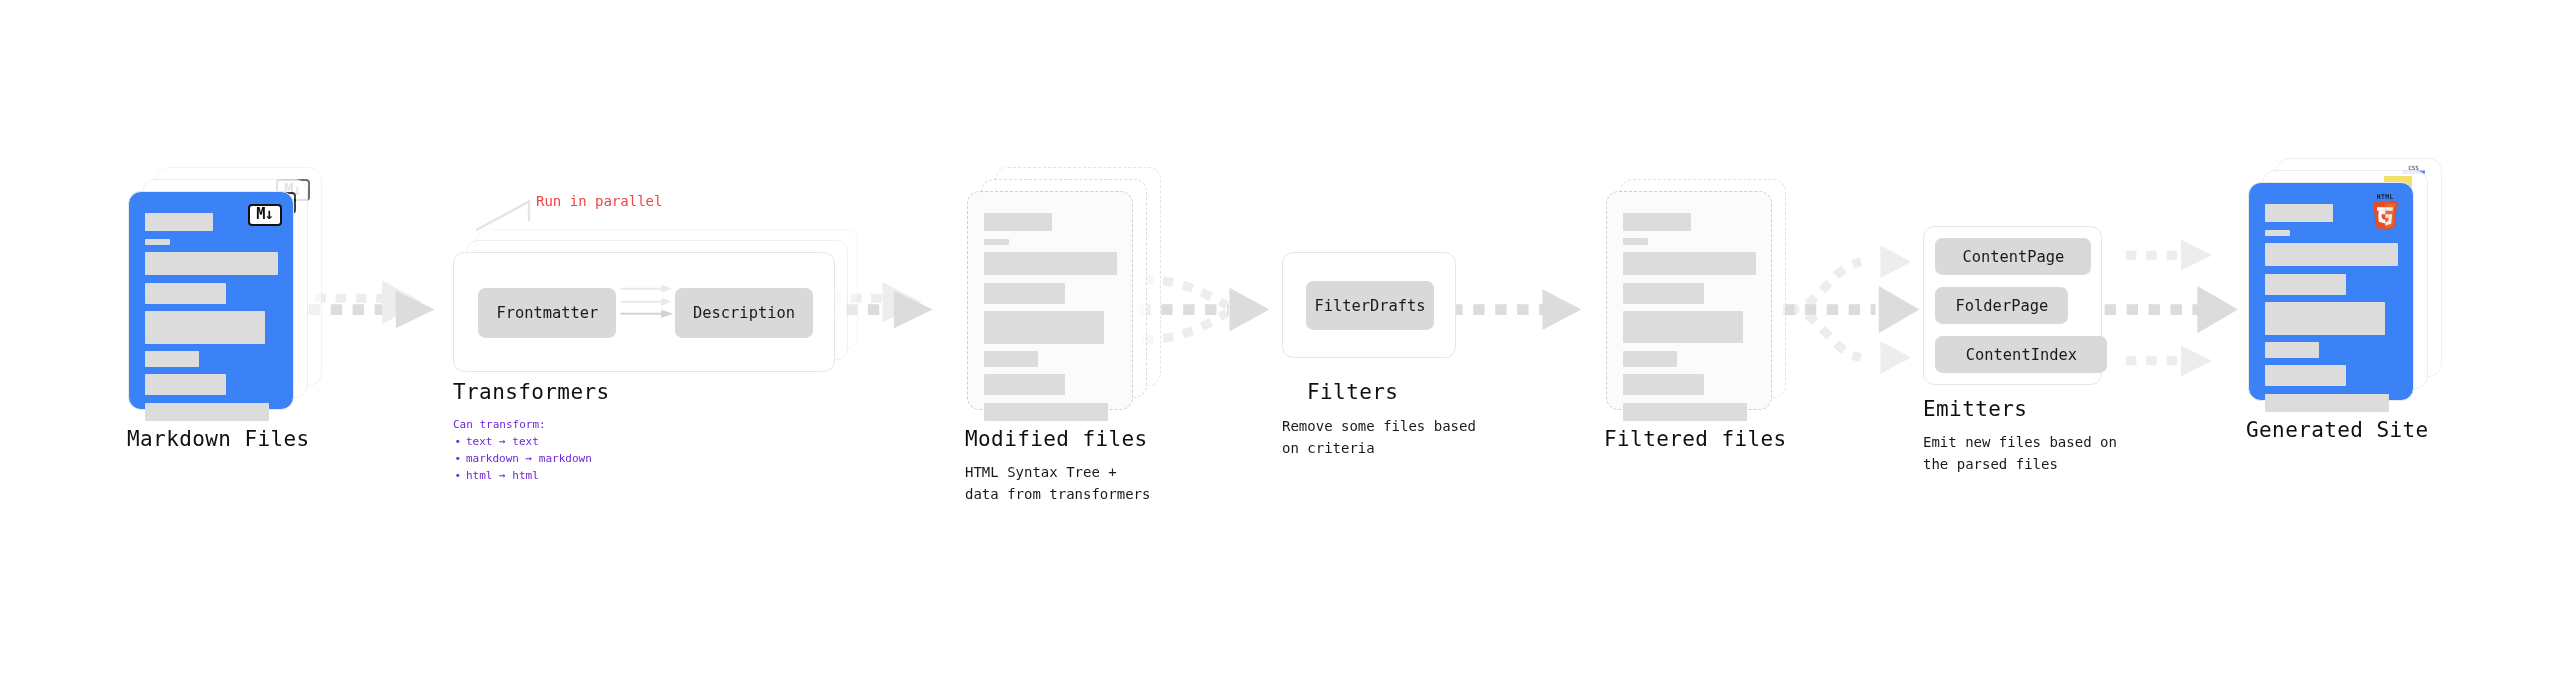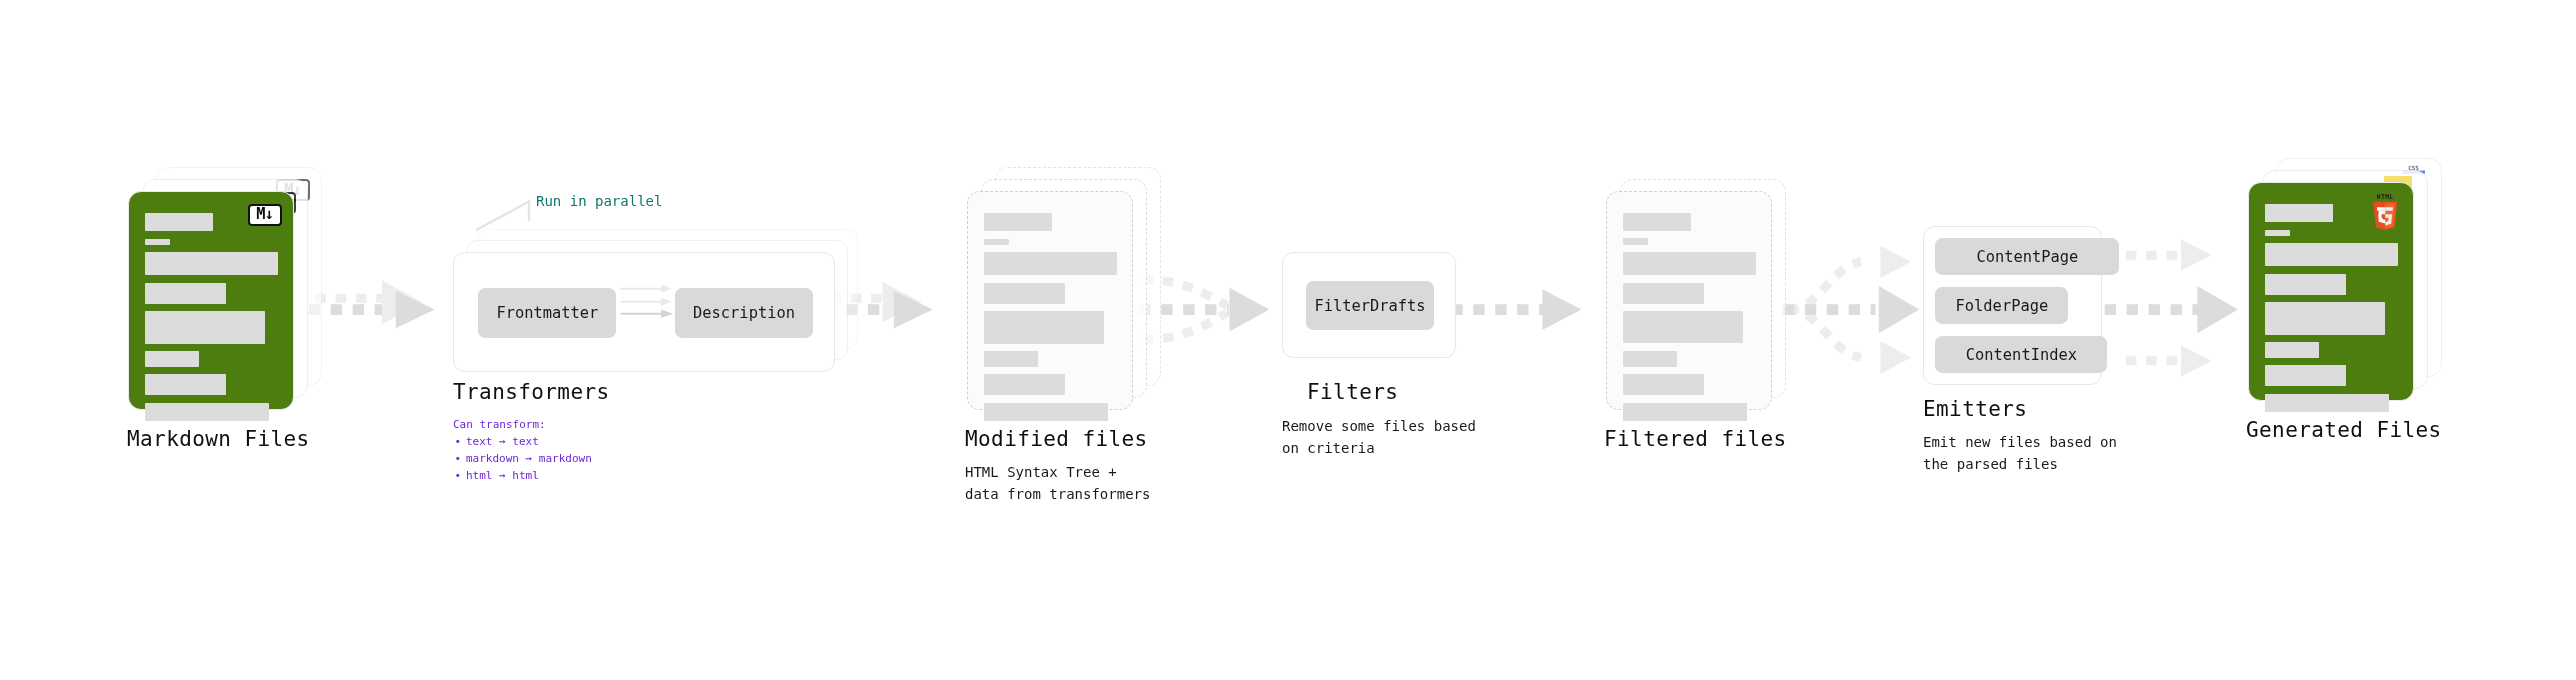--- a/index.html
+++ b/index.html
@@ -22,21 +22,21 @@
     width: 2576px;
     height: 681px;
   }
 
   
   .card {
     position: absolute;
     width: 166px;
     height: 219px;
     border-radius: 13px;
-    background: #4d7c0f;
+    background: #3b82f6;
     border: 1.6px solid #eaeaea;
     box-sizing: border-box;
   }
   .card.dashed {
     border: 1.6px dashed #cfcfcf;
     background: #fbfbfb;
   }
   .card.ghost { background: #ffffff; }
 
   .card-body {
@@ -145,21 +145,21 @@
   .bullets li::before {
     content: "\2022";
     position: absolute;
     left: -11.4px;
     top: 0;
   }
 
   .parallel-label {
     position: absolute;
     font-size: 14px;
-    color: #0f766e;
+    color: #ef4444;
     white-space: nowrap;
   }
 
   svg.overlay {
     position: absolute;
     left: 0; top: 0;
     width: 2576px;
     height: 681px;
     pointer-events: none;
   }
@@ -327,21 +327,21 @@
         <div class="bar" style="width:120px; height:32.5px;"></div>
         <div class="bar" style="width:54px;  height:16.3px;"></div>
         <div class="bar" style="width:81px; height:21px;"></div>
         <div class="bar" style="width:124px; height:18px;"></div>
       </div>
     </div>
   </div>
   <div class="title" style="left:1604px; top:427px;">Filtered files</div>
 
   <div class="pbox" style="left:1923px; top:226px; width:179px; height:159px;">
-    <div class="chip" style="left:11.4px; top:11.4px; width:184px; height:37px;">ContentPage</div>
+    <div class="chip" style="left:11.4px; top:11.4px; width:156px; height:37px;">ContentPage</div>
     <div class="chip" style="left:11.4px; top:60px; width:133px; height:37px;">FolderPage</div>
     <div class="chip" style="left:11.4px; top:109px; width:172px; height:37px;">ContentIndex</div>
   </div>
   <div class="title" style="left:1923px; top:397px;">Emitters</div>
   <div class="subtitle" style="left:1923px; top:432px;">Emit new files based on
 the parsed files</div>
 
   <div class="stack" style="left:2248px; top:158px;">
     <div class="card ghost" style="left:28px; top:0px; opacity:.7;">
       <svg class="css-badge" viewBox="0 0 28 12">
@@ -370,16 +370,16 @@
         <div class="bar" style="width:24.4px;  height:6.5px;"></div>
         <div class="bar" style="width:133px; height:23px;"></div>
         <div class="bar" style="width:81px; height:21px;"></div>
         <div class="bar" style="width:120px; height:32.5px;"></div>
         <div class="bar" style="width:54px;  height:16.3px;"></div>
         <div class="bar" style="width:81px; height:21px;"></div>
         <div class="bar" style="width:124px; height:18px;"></div>
       </div>
     </div>
   </div>
-  <div class="title" style="left:2246px; top:418px;">Generated Files</div>
+  <div class="title" style="left:2246px; top:418px;">Generated Site</div>
 
 </div>
 
 
 </body></html>

